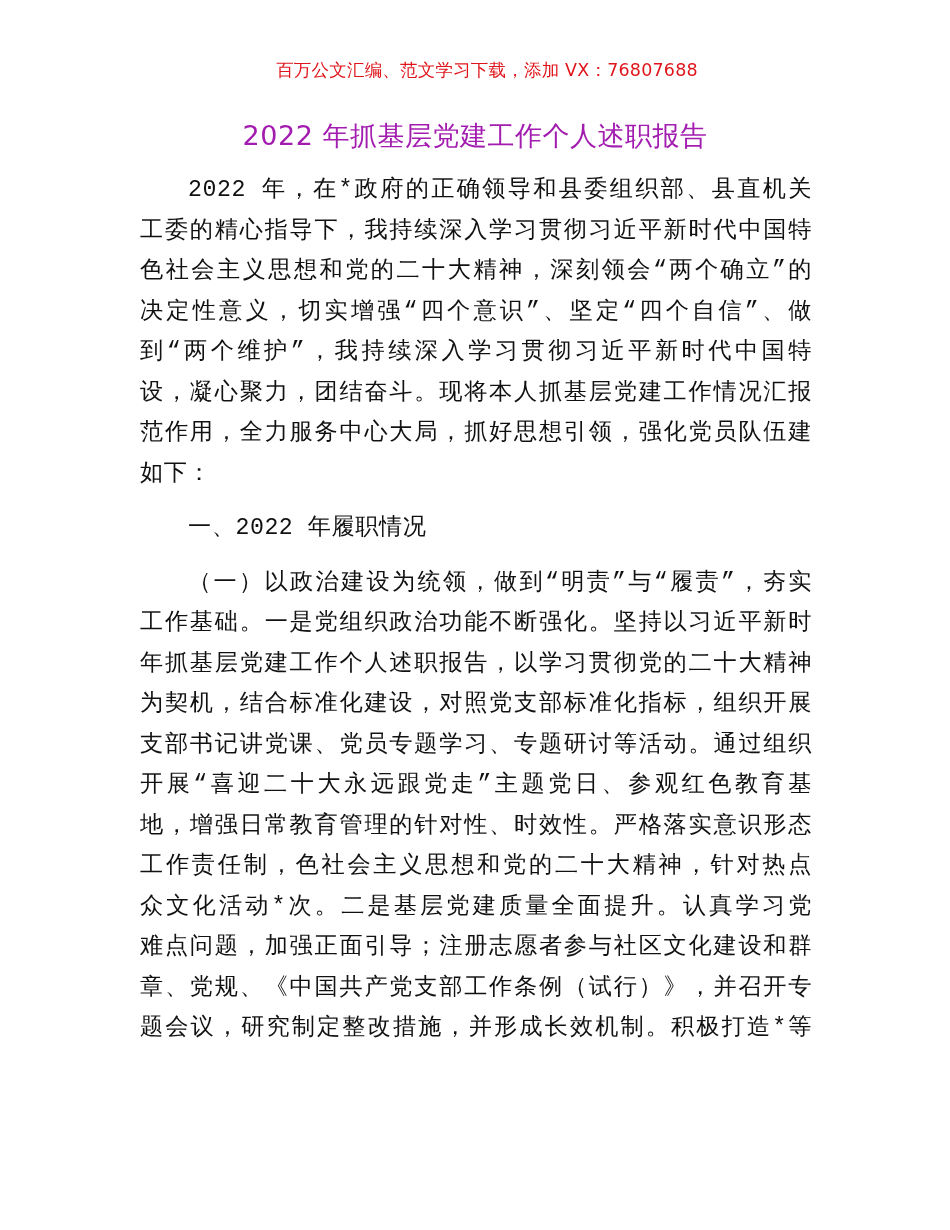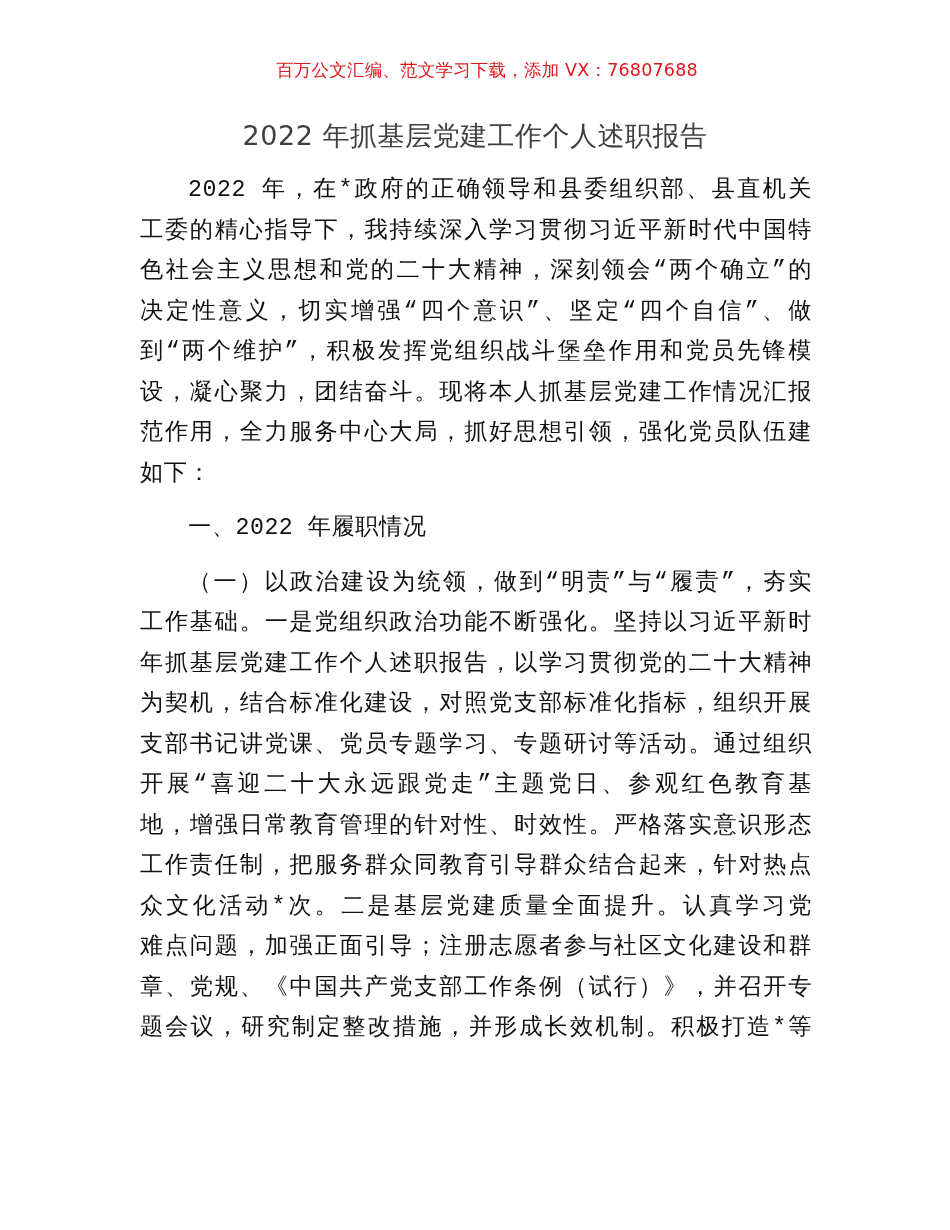--- a/index.html
+++ b/index.html
@@ -1,56 +1,56 @@
 <!DOCTYPE html>
 <html><head>
 <meta charset="utf-8">
 <style>
   html, body { margin: 0; padding: 0; background: #ffffff; }
   body { width: 950px; height: 1230px; position: relative; overflow: hidden;
          font-family: "DejaVu Sans", "Liberation Sans", sans-serif; color: #111111; }
   .watermark { position: absolute; top: 56px; left: 12px; width: 950px; text-align: center;
                color: #e0151b; font-size: 17.5px; letter-spacing: 0.2px; line-height: 28px; }
   .title { position: absolute; top: 116px; left: 0; width: 950px; text-align: center;
-           font-size: 27px; line-height: 40px; color: #404040; letter-spacing: 0.5px; }
+           font-size: 27px; line-height: 40px; color: #a21caf; letter-spacing: 0.5px; }
   .body-text { position: absolute; left: 140px; width: 672px; top: 170px; }
   .line { height: 40.5px; line-height: 40.5px; font-size: 23.2px; white-space: nowrap;
           letter-spacing: 0.55px; text-align: justify; text-align-last: justify; font-family: Liberation Mono, monospace; }
   .line.last { text-align-last: left; }
   .indent { padding-left: 48px; }
   .gap { height: 14px; }
 </style>
 </head>
 <body>
 
 <div class="watermark">百万公文汇编、范文学习下载，添加 VX：76807688</div>
 
 <div class="title">2022 年抓基层党建工作个人述职报告</div>
 
 <div class="body-text">
   <div>
     <div class="line indent">2022 年，在*政府的正确领导和县委组织部、县直机关</div>
     <div class="line">工委的精心指导下，我持续深入学习贯彻习近平新时代中国特</div>
     <div class="line">色社会主义思想和党的二十大精神，深刻领会“两个确立”的</div>
     <div class="line">决定性意义，切实增强“四个意识”、坚定“四个自信”、做</div>
-    <div class="line">到“两个维护”，积极发挥党组织战斗堡垒作用和党员先锋模</div>
+    <div class="line">到“两个维护”，我持续深入学习贯彻习近平新时代中国特</div>
     <div class="line">设，凝心聚力，团结奋斗。现将本人抓基层党建工作情况汇报</div>
     <div class="line">范作用，全力服务中心大局，抓好思想引领，强化党员队伍建</div>
     <div class="line last">如下：</div>
   </div>
   <div class="gap"></div>
   <div class="line indent last">一、2022 年履职情况</div>
   <div class="gap"></div>
   <div>
     <div class="line indent">（一）以政治建设为统领，做到“明责”与“履责”，夯实</div>
     <div class="line">工作基础。一是党组织政治功能不断强化。坚持以习近平新时</div>
     <div class="line">年抓基层党建工作个人述职报告，以学习贯彻党的二十大精神</div>
     <div class="line">为契机，结合标准化建设，对照党支部标准化指标，组织开展</div>
     <div class="line">支部书记讲党课、党员专题学习、专题研讨等活动。通过组织</div>
     <div class="line">开展“喜迎二十大永远跟党走”主题党日、参观红色教育基</div>
     <div class="line">地，增强日常教育管理的针对性、时效性。严格落实意识形态</div>
-    <div class="line">工作责任制，把服务群众同教育引导群众结合起来，针对热点</div>
+    <div class="line">工作责任制，色社会主义思想和党的二十大精神，针对热点</div>
     <div class="line">众文化活动*次。二是基层党建质量全面提升。认真学习党</div>
     <div class="line">难点问题，加强正面引导；注册志愿者参与社区文化建设和群</div>
     <div class="line">章、党规、《中国共产党支部工作条例（试行）》，并召开专</div>
     <div class="line">题会议，研究制定整改措施，并形成长效机制。积极打造*等</div>
   </div>
 </div>
 
 </body></html>

